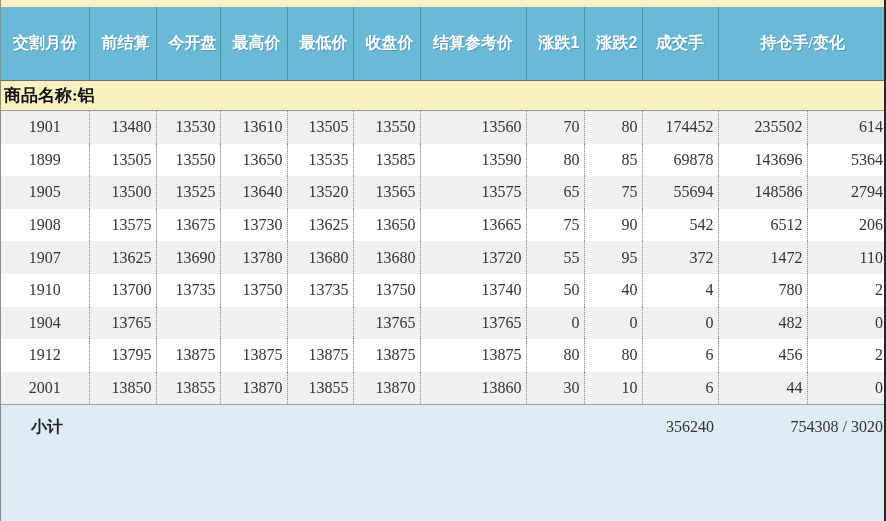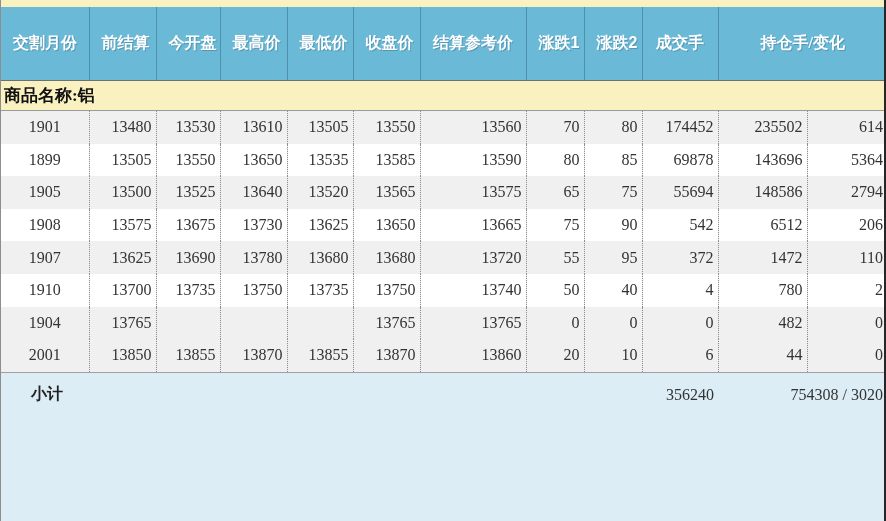--- a/index.html
+++ b/index.html
@@ -230,29 +230,43 @@
           <td></td>
           <td></td>
           <td>13765</td>
           <td>13765</td>
           <td>0</td>
           <td>0</td>
           <td>0</td>
           <td>482</td>
           <td>0</td>
         </tr>
+        <tr class="odd">
+          <td class="c-center">1912</td>
+          <td>13795</td>
+          <td>13875</td>
+          <td>13875</td>
+          <td>13875</td>
+          <td>13875</td>
+          <td>13875</td>
+          <td>80</td>
+          <td>80</td>
+          <td>6</td>
+          <td>456</td>
+          <td>2</td>
+        </tr>
         <tr class="even">
           <td class="c-center">2001</td>
           <td>13850</td>
           <td>13855</td>
           <td>13870</td>
           <td>13855</td>
           <td>13870</td>
           <td>13860</td>
-          <td>20</td>
+          <td>30</td>
           <td>10</td>
           <td>6</td>
           <td>44</td>
           <td>0</td>
         </tr>
       </tbody>
 
     <tfoot>
       <tr>
         <td class="f-label" colspan="9">小计</td>

